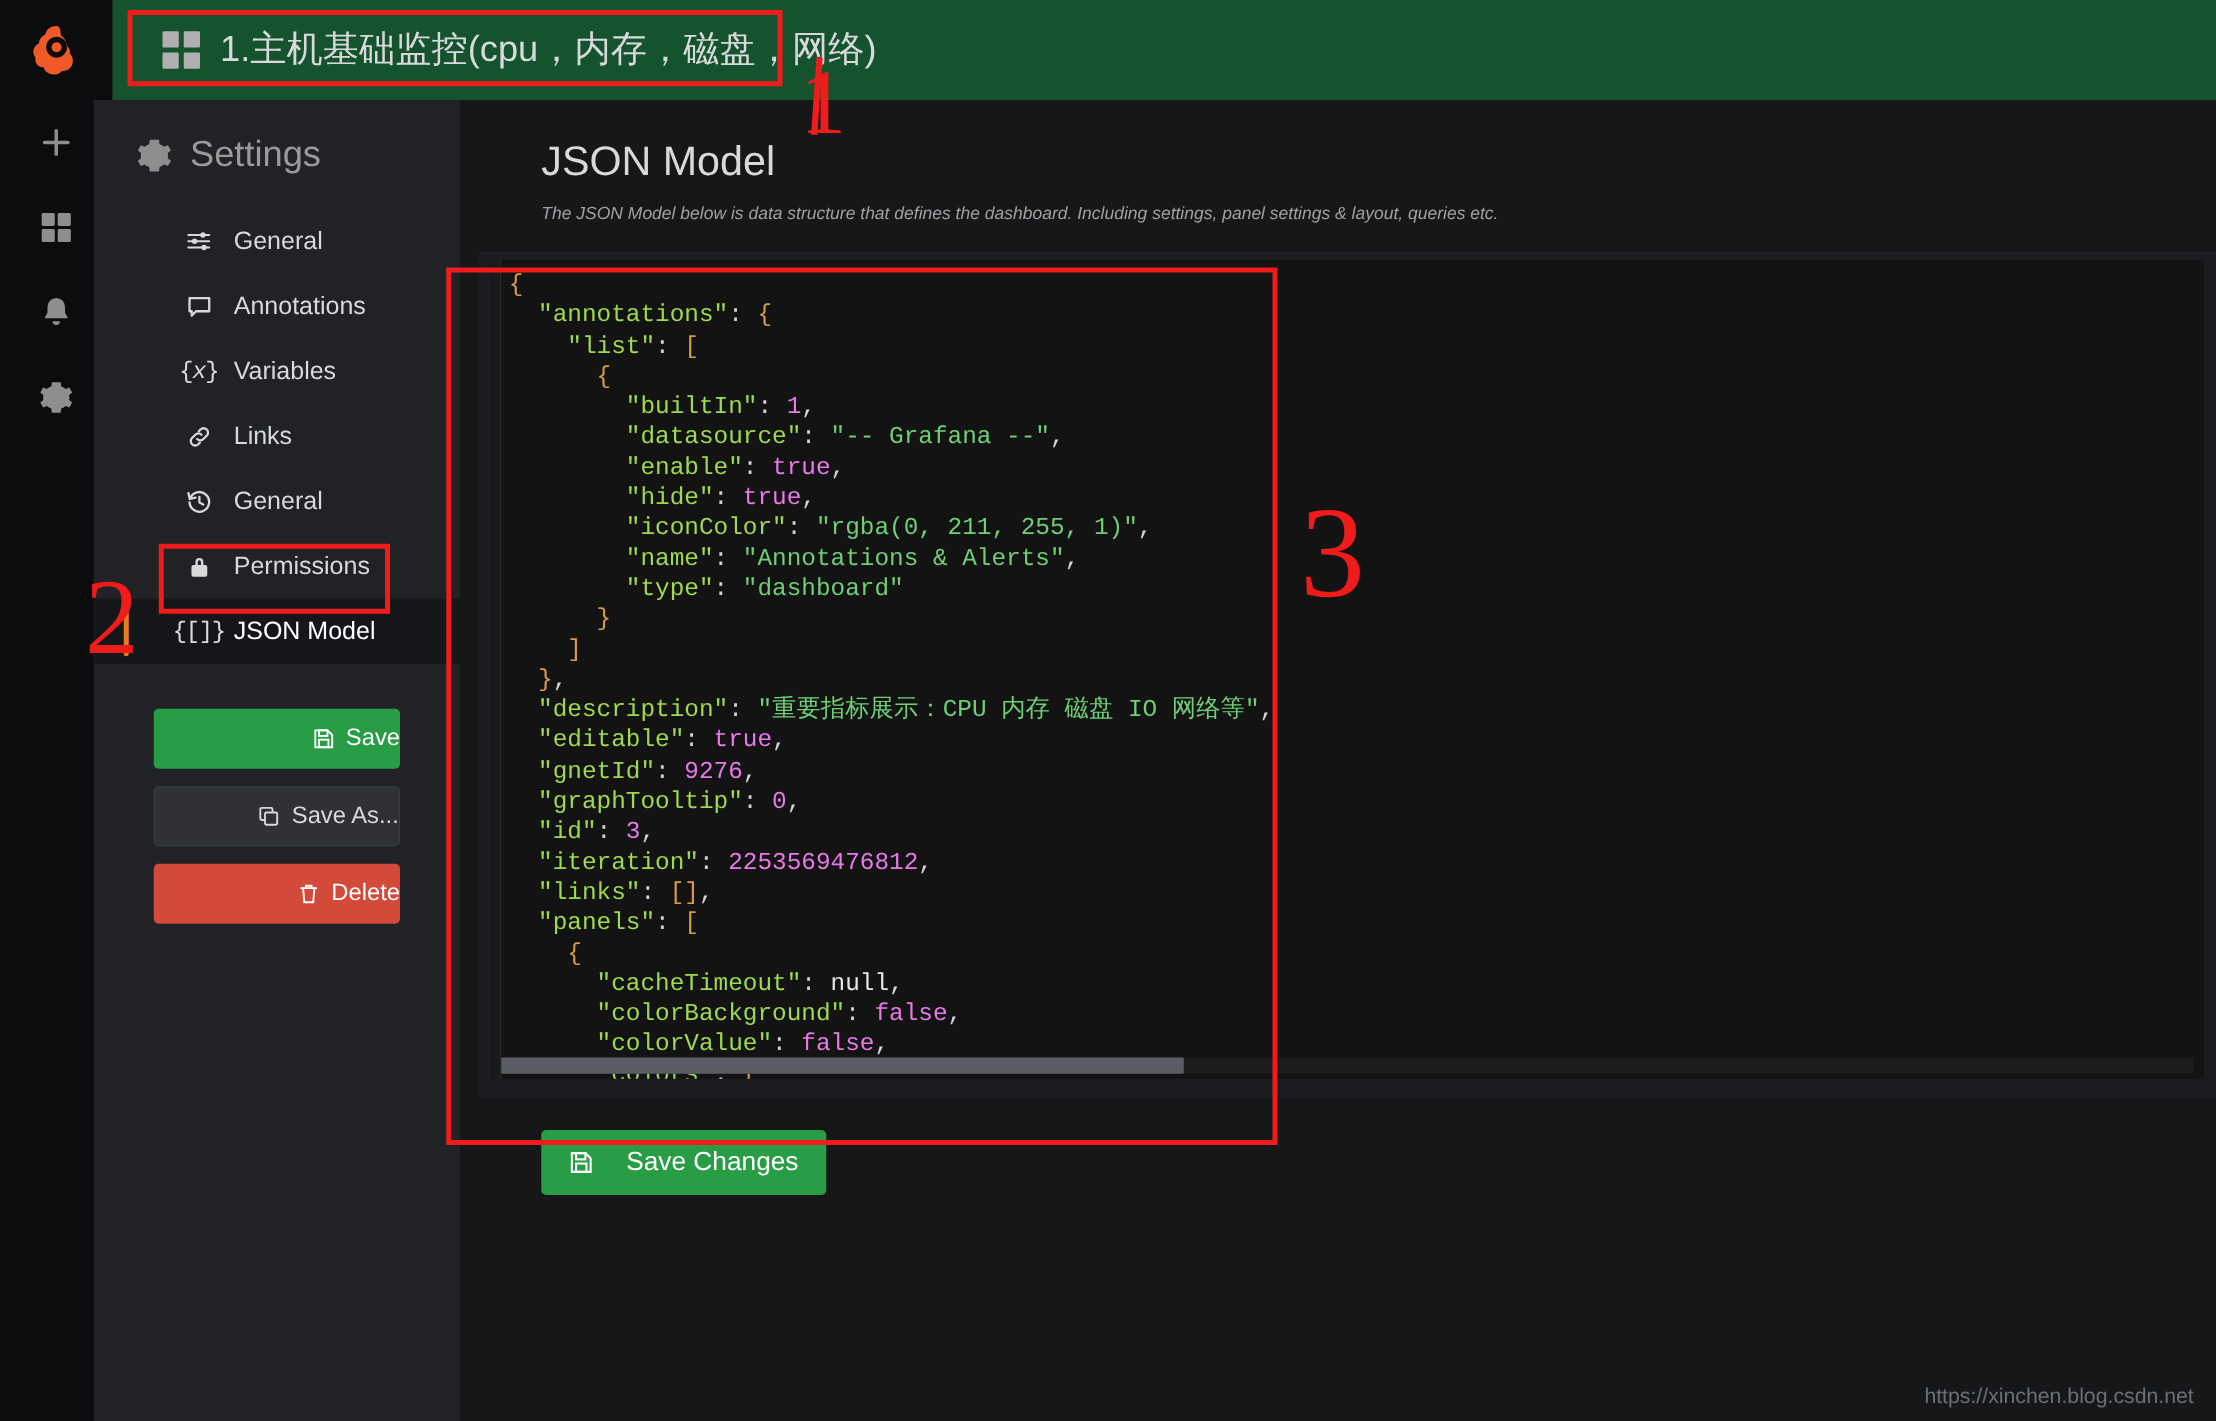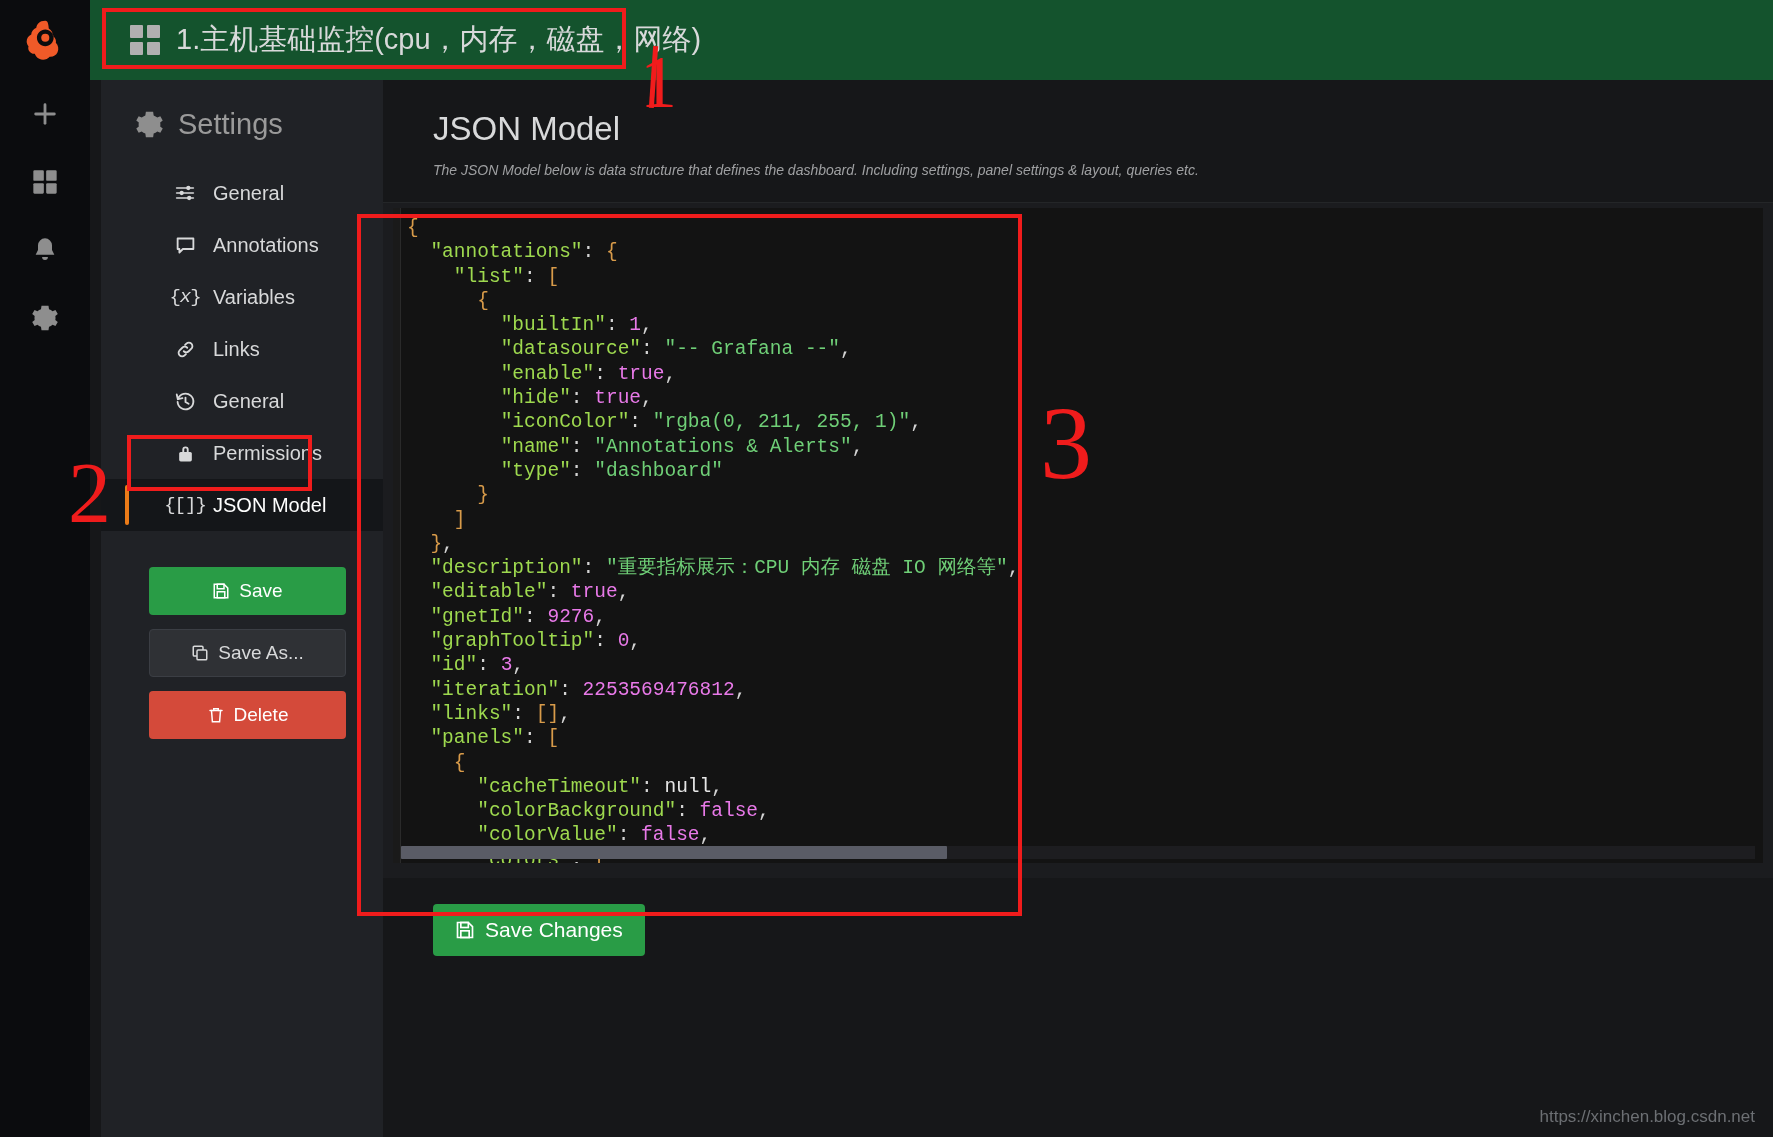--- a/index.html
+++ b/index.html
@@ -68,21 +68,21 @@
   .dash-title {
     color: #d8d9da;
     font-size: 29px;
     font-weight: 400;
     white-space: nowrap;
   }
 
   
   .settings-nav {
     position: absolute;
-    left: 101px; top: 80px;
+    left: 75px; top: 80px;
     width: 293px;
     height: 1057px;
     background: #202226;
     padding-top: 28px;
   }
   .settings-head {
     display: flex; align-items: center; gap: 14px;
     padding-left: 34px;
     margin-bottom: 26px;
   }
@@ -124,21 +124,21 @@
   }
   .brace-ico {
     font-family: "Liberation Mono", monospace;
     font-size: 19px;
     letter-spacing: -1px;
   }
 
   
   .side-btns { margin-top: 36px; padding: 0 48px 0 48px; }
   .btn {
-    display: flex; align-items: center; justify-content: center;
+    display: flex; align-items: center; justify-content: flex-end;
     gap: 9px;
     width: 197px;
     height: 48px;
     border: none;
     border-radius: 4px;
     font-size: 19px;
     font-family: "Liberation Sans", sans-serif;
     color: #fff;
     cursor: pointer;
     margin-bottom: 14px;
@@ -223,21 +223,21 @@
   .hscroll .thumb {
     width: 546px; height: 13px;
     background: #5a5c66;
     border-radius: 1px;
   }
 
   
   .save-changes-row { margin: 26px 0 0 50px; }
   .btn-savechanges {
     display: inline-flex; align-items: center; justify-content: center;
-    gap: 10px;
+    gap: 26px;
     height: 52px;
     padding: 0 22px;
     background: #299c46;
     border: none;
     border-radius: 4px;
     color: #fff;
     font-size: 21px;
     font-family: "Liberation Sans", sans-serif;
     cursor: pointer;
   }

